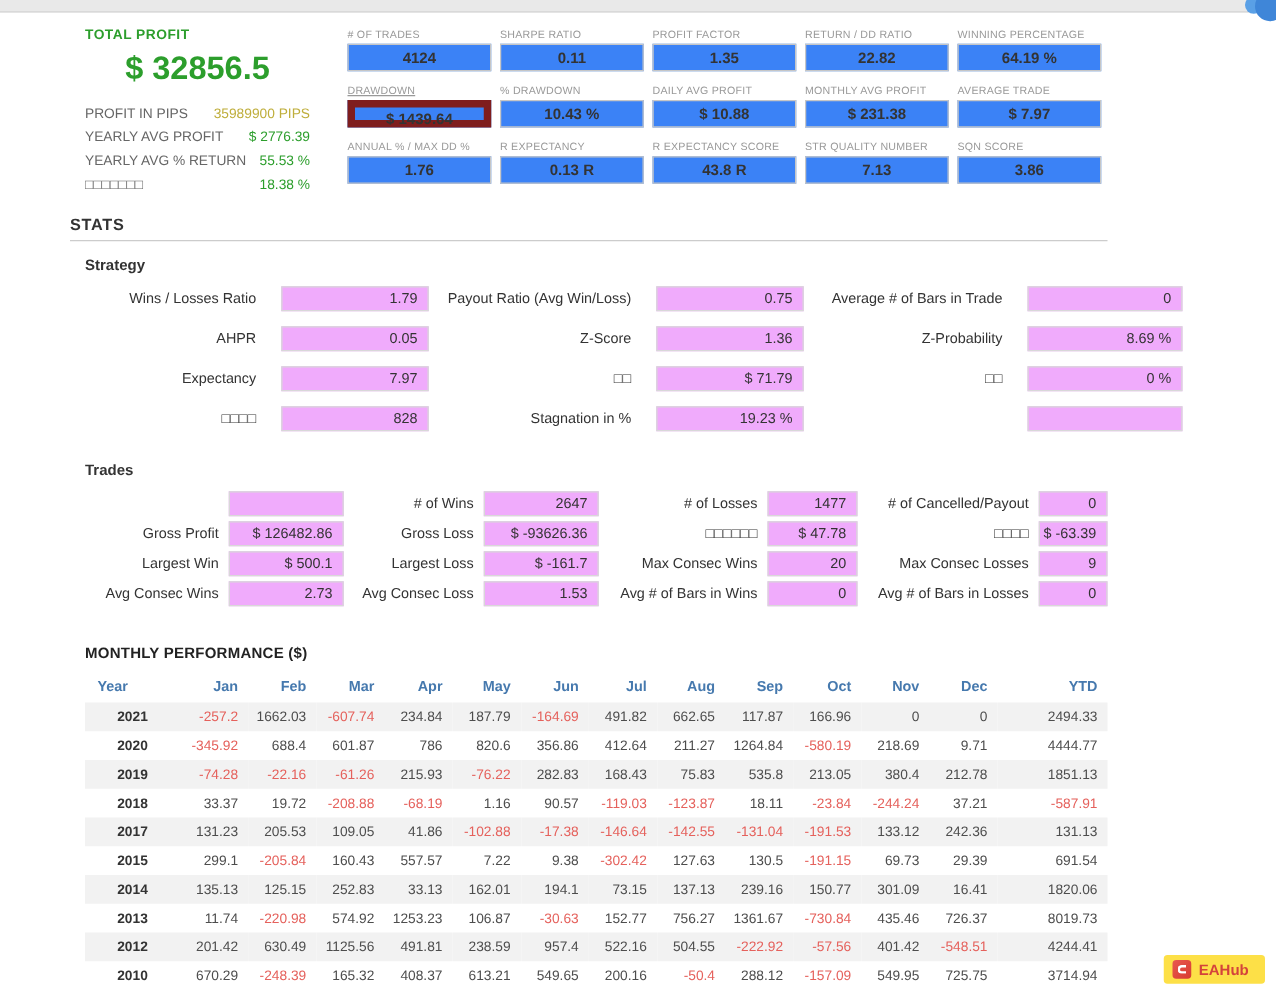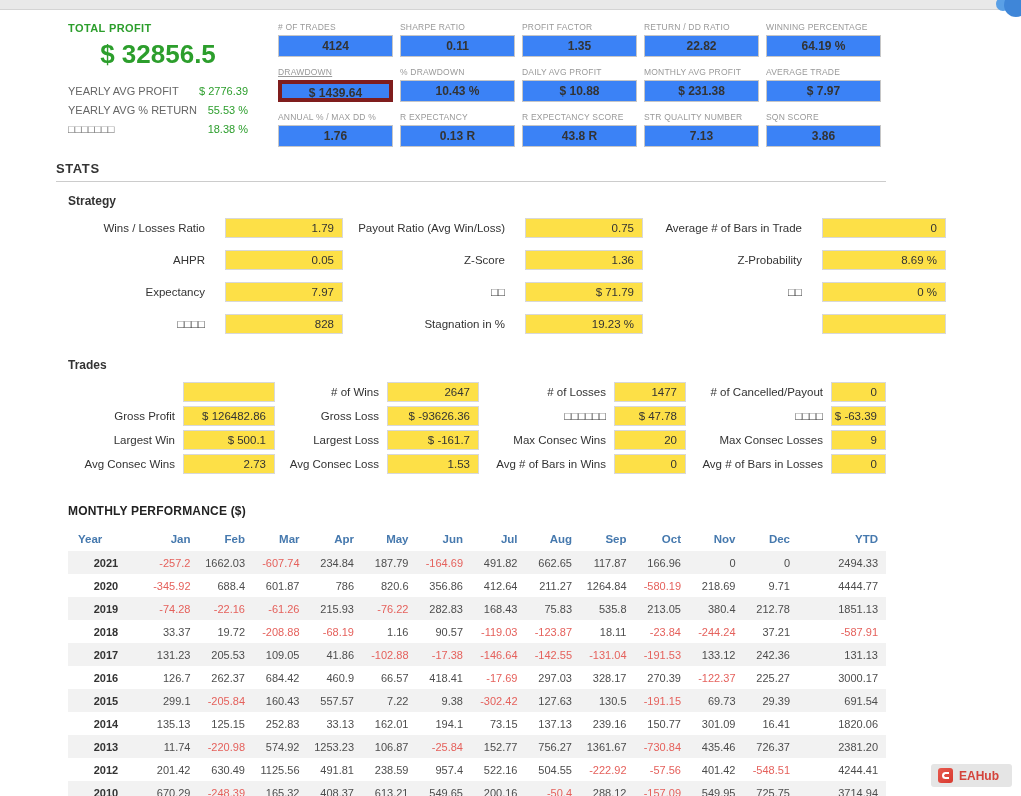--- a/index.html
+++ b/index.html
@@ -24,48 +24,48 @@
   .summary-row { display:flex; justify-content:space-between; font-size:11px; line-height:19px; }
   .sum-label { color:#666; white-space:nowrap; }
   .sum-value.green { color:#2c9e2c; }
   .sum-value.gold { color:#bfae3c; }
 
   .metrics-grid { display:grid; grid-template-columns:repeat(5,115px); column-gap:7px; row-gap:10px; }
   .metric-label { font-size:8.5px; color:#999; margin-bottom:3px; white-space:nowrap; letter-spacing:.2px; }
   .metric-label.u { text-decoration:underline; }
   .metric-box { box-sizing:border-box; height:22px; line-height:20px; border:1px solid #c6c6c6; background:#3b82f6;
     text-align:center; font-size:12px; font-weight:bold; color:#333; }
-  .metric-box.highlight { border:4px solid #7f1d1d; line-height:18px; }
+  .metric-box.highlight { border:6px solid #7f1d1d; line-height:18px; }
 
   .stats-heading { margin-top:14px; font-size:13px; font-weight:bold; color:#333; letter-spacing:.6px; }
   .rule { border:none; border-top:1px solid #ccc; margin:5px 0 12px 0; }
 
   .section-title { font-weight:bold; font-size:12px; color:#333; margin:8px 0 10px; width:818px; }
   .trades-t { margin-top:24px; }
 
   .stats-grid { display:grid; row-gap:4px; width:818px; }
   .strategy { grid-template-columns:145px 118px 158px 118px 155px 124px;gap:12px; }
   .trades   { grid-template-columns:115px 92px 112px 92px 135px 72px 145px 55px; }
   .s-label { text-align:right; padding-right:8px; font-size:11.5px; color:#333; line-height:20px; height:20px;
     white-space:nowrap; overflow:hidden; box-sizing:border-box; }
-  .s-box { box-sizing:border-box; border:1px solid #d8d8d8; background:#fde047; height:20px; line-height:18px;
+  .s-box { box-sizing:border-box; border:1px solid #d8d8d8; background:#f0abfc; height:20px; line-height:18px;
     text-align:right; padding-right:8px; font-size:11.5px; color:#333; }
 
   .monthly-title { margin-top:30px; font-size:12px; font-weight:bold; color:#222; letter-spacing:.2px; }
   table.monthly { margin-top:9px; border-collapse:collapse; width:818px; table-layout:fixed; }
   table.monthly th { color:#4679ae; font-weight:bold; font-size:11.5px; text-align:right; padding:6px 8px 6px 0; }
   table.monthly th.year-h { text-align:left; padding-left:10px; width:58px; }
   table.monthly th:last-child { width:80px; }
   table.monthly td { font-size:11px; color:#4d4d4d; text-align:right; padding:6px 8px 5px 0; }
   table.monthly td.year { font-weight:bold; color:#333; text-align:center; padding-right:0; }
   table.monthly tbody tr:nth-child(odd) { background:#f2f2f2; }
   table.monthly td.neg { color:#e5615c; }
 
   .eahub-badge { position:absolute; right:9px; bottom:9px; display:flex; align-items:center; gap:6px;
-    background:#e5e5e5; border-radius:3px; padding:4px 13px 4px 7px; cursor:pointer; }
+    background:#fde047; border-radius:3px; padding:4px 13px 4px 7px; cursor:pointer; }
   .eahub-icon { width:15px; height:15px; background:linear-gradient(135deg,#e85a4f 0%,#d83a30 100%);
     border-radius:3px; position:relative; }
   .eahub-icon::after { content:""; position:absolute; left:4px; top:4px; width:7px; height:7px;
     border:2px solid #fff; border-right:none; border-radius:50% 0 0 50%; box-sizing:border-box; }
   .eahub-text { color:#d4433b; font-weight:bold; font-size:12px; }
 </style>
 </head>
 <body>
 
 <div class="top-strip">
@@ -75,20 +75,24 @@
   </div>
 </div>
 
 <div class="page">
   <div class="inner">
     <div class="summary">
       <div class="left-panel">
         <div class="tp-label">TOTAL PROFIT</div>
         <div class="tp-value">$ 32856.5</div>
         <div class="summary-rows">
+            <div class="summary-row">
+              <span class="sum-label">PROFIT IN PIPS</span>
+              <span class="sum-value gold">35989900 PIPS</span>
+            </div>
             <div class="summary-row">
               <span class="sum-label">YEARLY AVG PROFIT</span>
               <span class="sum-value green">$ 2776.39</span>
             </div>
             <div class="summary-row">
               <span class="sum-label">YEARLY AVG % RETURN</span>
               <span class="sum-value green">55.53 %</span>
             </div>
             <div class="summary-row">
               <span class="sum-label">□□□□□□□</span>
@@ -324,36 +328,20 @@
             <td class="neg">-17.38</td>
             <td class="neg">-146.64</td>
             <td class="neg">-142.55</td>
             <td class="neg">-131.04</td>
             <td class="neg">-191.53</td>
             <td>133.12</td>
             <td>242.36</td>
             <td>131.13</td>
           </tr>
           <tr>
-            <td class="year">2016</td>
-            <td>126.7</td>
-            <td>262.37</td>
-            <td>684.42</td>
-            <td>460.9</td>
-            <td>66.57</td>
-            <td>418.41</td>
-            <td class="neg">-17.69</td>
-            <td>297.03</td>
-            <td>328.17</td>
-            <td>270.39</td>
-            <td class="neg">-122.37</td>
-            <td>225.27</td>
-            <td>3000.17</td>
-          </tr>
-          <tr>
             <td class="year">2015</td>
             <td>299.1</td>
             <td class="neg">-205.84</td>
             <td>160.43</td>
             <td>557.57</td>
             <td>7.22</td>
             <td>9.38</td>
             <td class="neg">-302.42</td>
             <td>127.63</td>
             <td>130.5</td>
@@ -378,28 +366,28 @@
             <td>16.41</td>
             <td>1820.06</td>
           </tr>
           <tr>
             <td class="year">2013</td>
             <td>11.74</td>
             <td class="neg">-220.98</td>
             <td>574.92</td>
             <td>1253.23</td>
             <td>106.87</td>
-            <td class="neg">-25.84</td>
+            <td class="neg">-30.63</td>
             <td>152.77</td>
             <td>756.27</td>
             <td>1361.67</td>
             <td class="neg">-730.84</td>
             <td>435.46</td>
             <td>726.37</td>
-            <td>2381.20</td>
+            <td>8019.73</td>
           </tr>
           <tr>
             <td class="year">2012</td>
             <td>201.42</td>
             <td>630.49</td>
             <td>1125.56</td>
             <td>491.81</td>
             <td>238.59</td>
             <td>957.4</td>
             <td>522.16</td>

